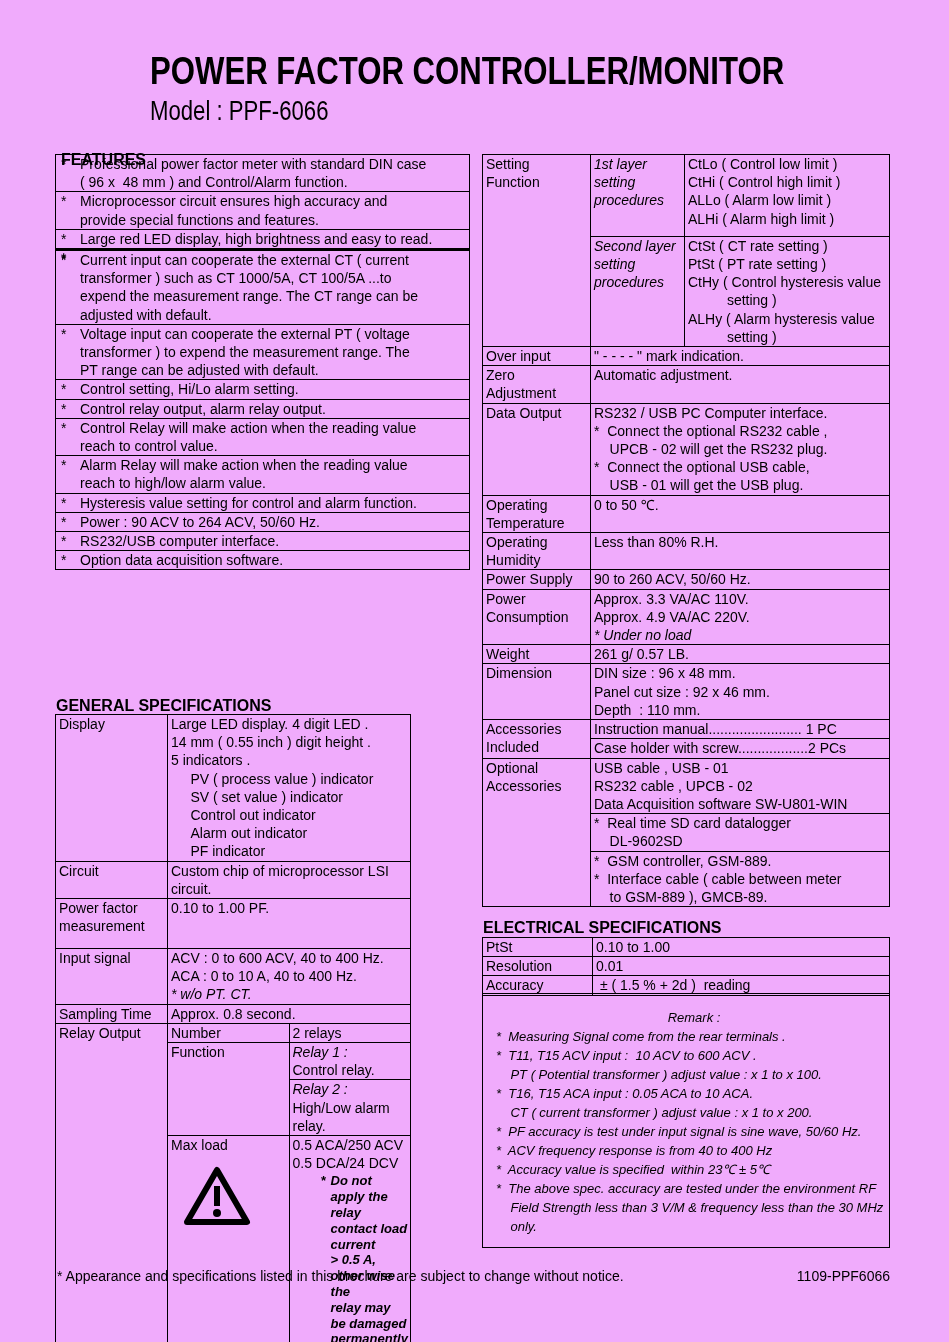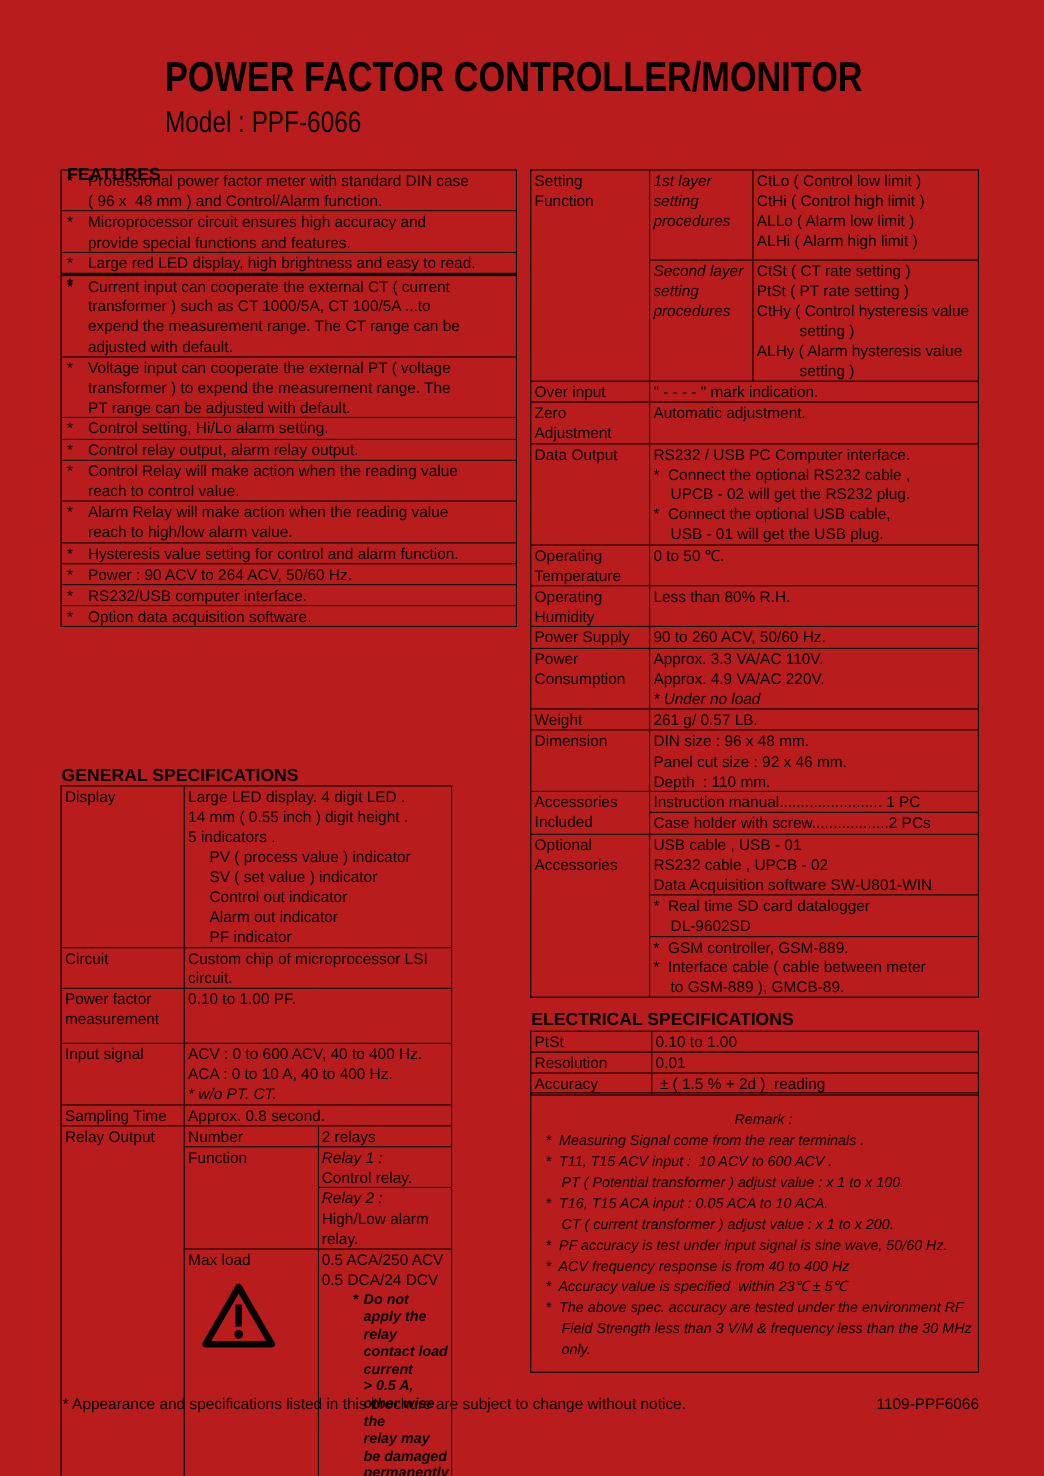--- a/index.html
+++ b/index.html
@@ -1,16 +1,16 @@
 <!DOCTYPE html>
 <html><head>
 <meta charset="utf-8">
 <style>
   html,body{margin:0;padding:0;background:#fff;}
-  .page{position:relative;width:949px;height:1342px;background:#b91c1c;
+  .page{position:relative;width:949px;height:1342px;background:#f0abfc;
         font-family:"Liberation Sans",sans-serif;font-size:14px;color:#000;overflow:hidden;}
   .abs{position:absolute;}
   .pre{white-space:pre-wrap;}
   .it{font-style:italic;}
   .condense{display:inline-block;transform:scaleX(.82);transform-origin:0 0;white-space:nowrap;}
   .doc-title{font-weight:bold;font-size:38px;line-height:42px;}
   .model{font-weight:normal;font-size:27px;line-height:32px;margin-top:3px;}
   .sec-head{font-weight:bold;font-size:16px;line-height:18px;}
 
   

